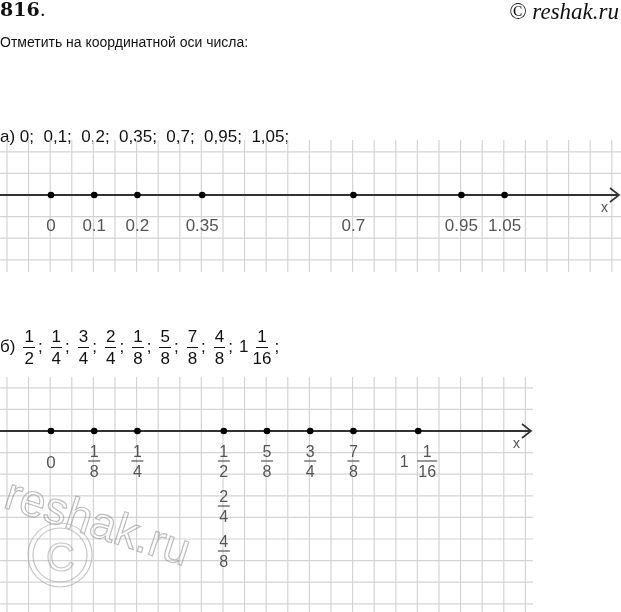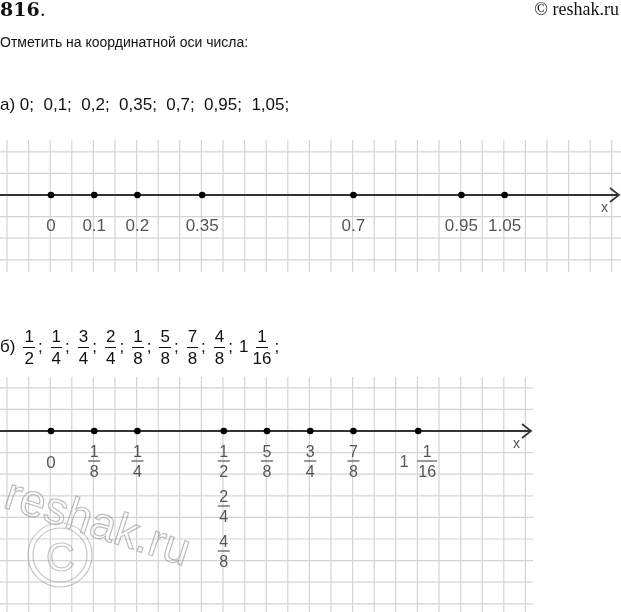--- a/index.html
+++ b/index.html
@@ -1,23 +1,23 @@
 <!DOCTYPE html>
 <html><head>
 <meta charset="utf-8">
 <style>
   html, body { margin:0; padding:0; background:#fff; }
   body { width:621px; height:612px; position:relative; overflow:hidden;
          font-family:"DejaVu Serif", serif; color:#111; }
   .abs { position:absolute; }
   #title { left:0; top:-2px; font-size:19px; font-weight:bold; }
   #title .dot { font-weight:normal; }
-  #copyright { right:2px; top:-1px; font-size:18px; font-family:"Liberation Serif", serif; }
+  #copyright { right:2px; top:-1px; font-size:23px; font-family:"Liberation Serif", serif;font-style:italic; }
   #instruction { left:0; top:34px; font-size:14px; font-family:"Liberation Sans", sans-serif; }
-  #parta-label { left:0; top:95px; font-size:17px; font-family:"Liberation Sans", sans-serif; white-space:pre; }
+  #parta-label { left:0; top:127px; font-size:17px; font-family:"Liberation Sans", sans-serif; white-space:pre; }
   #partb-label { left:0; top:324px; height:46px; font-size:17px; font-family:"Liberation Sans", sans-serif;
                  display:flex; align-items:center; }
   .frac { display:inline-flex; flex-direction:column; align-items:center; line-height:1; margin:0 2px; }
   .frac .num { padding:0 1px 2px; border-bottom:1.2px solid #111; }
   .frac .den { padding-top:2px; }
   .sep { margin:0 6px 0 1px; }
   svg text { font-family:"Liberation Sans", sans-serif; fill:#555; }
 </style>
 </head>
 <body>

